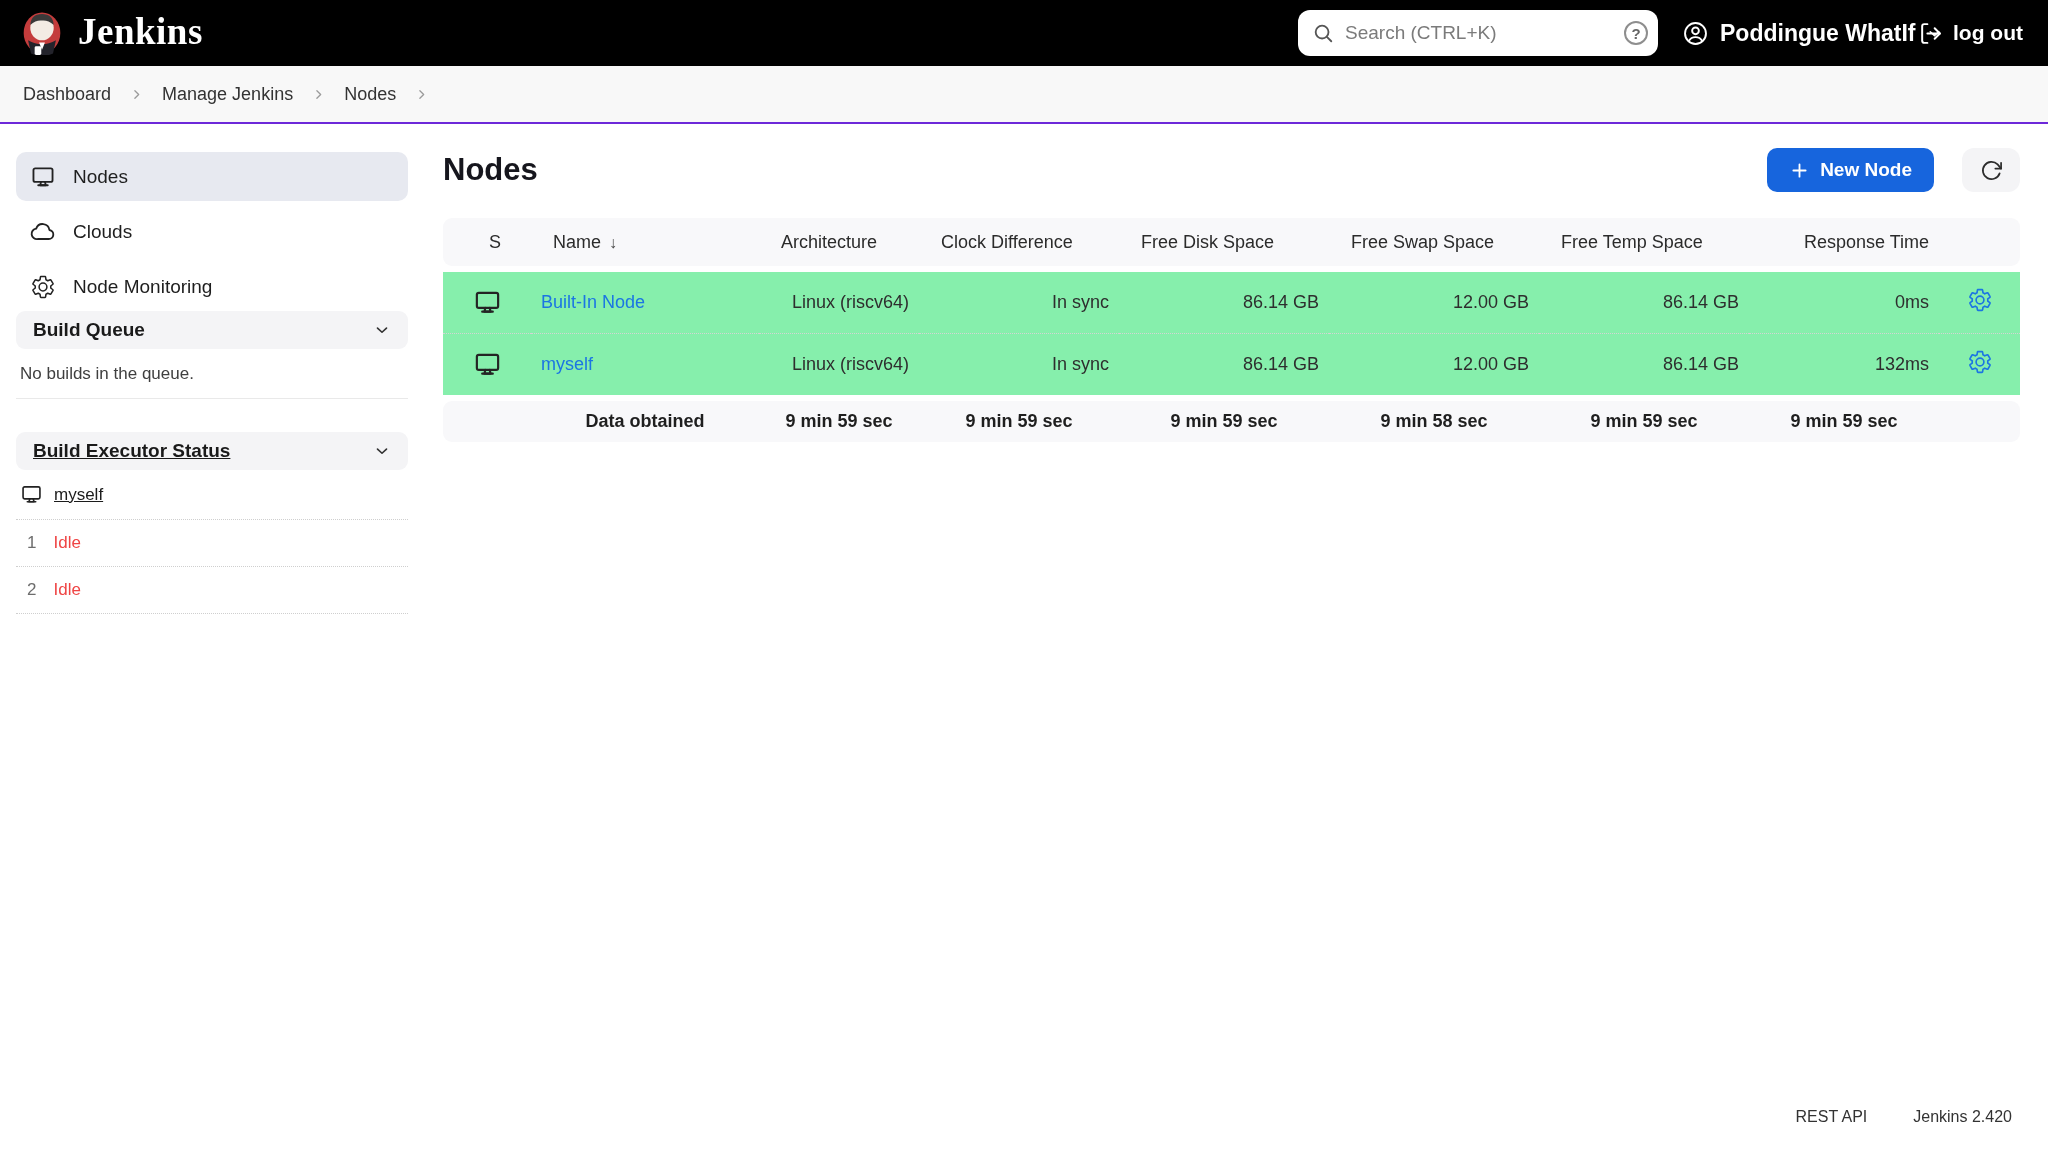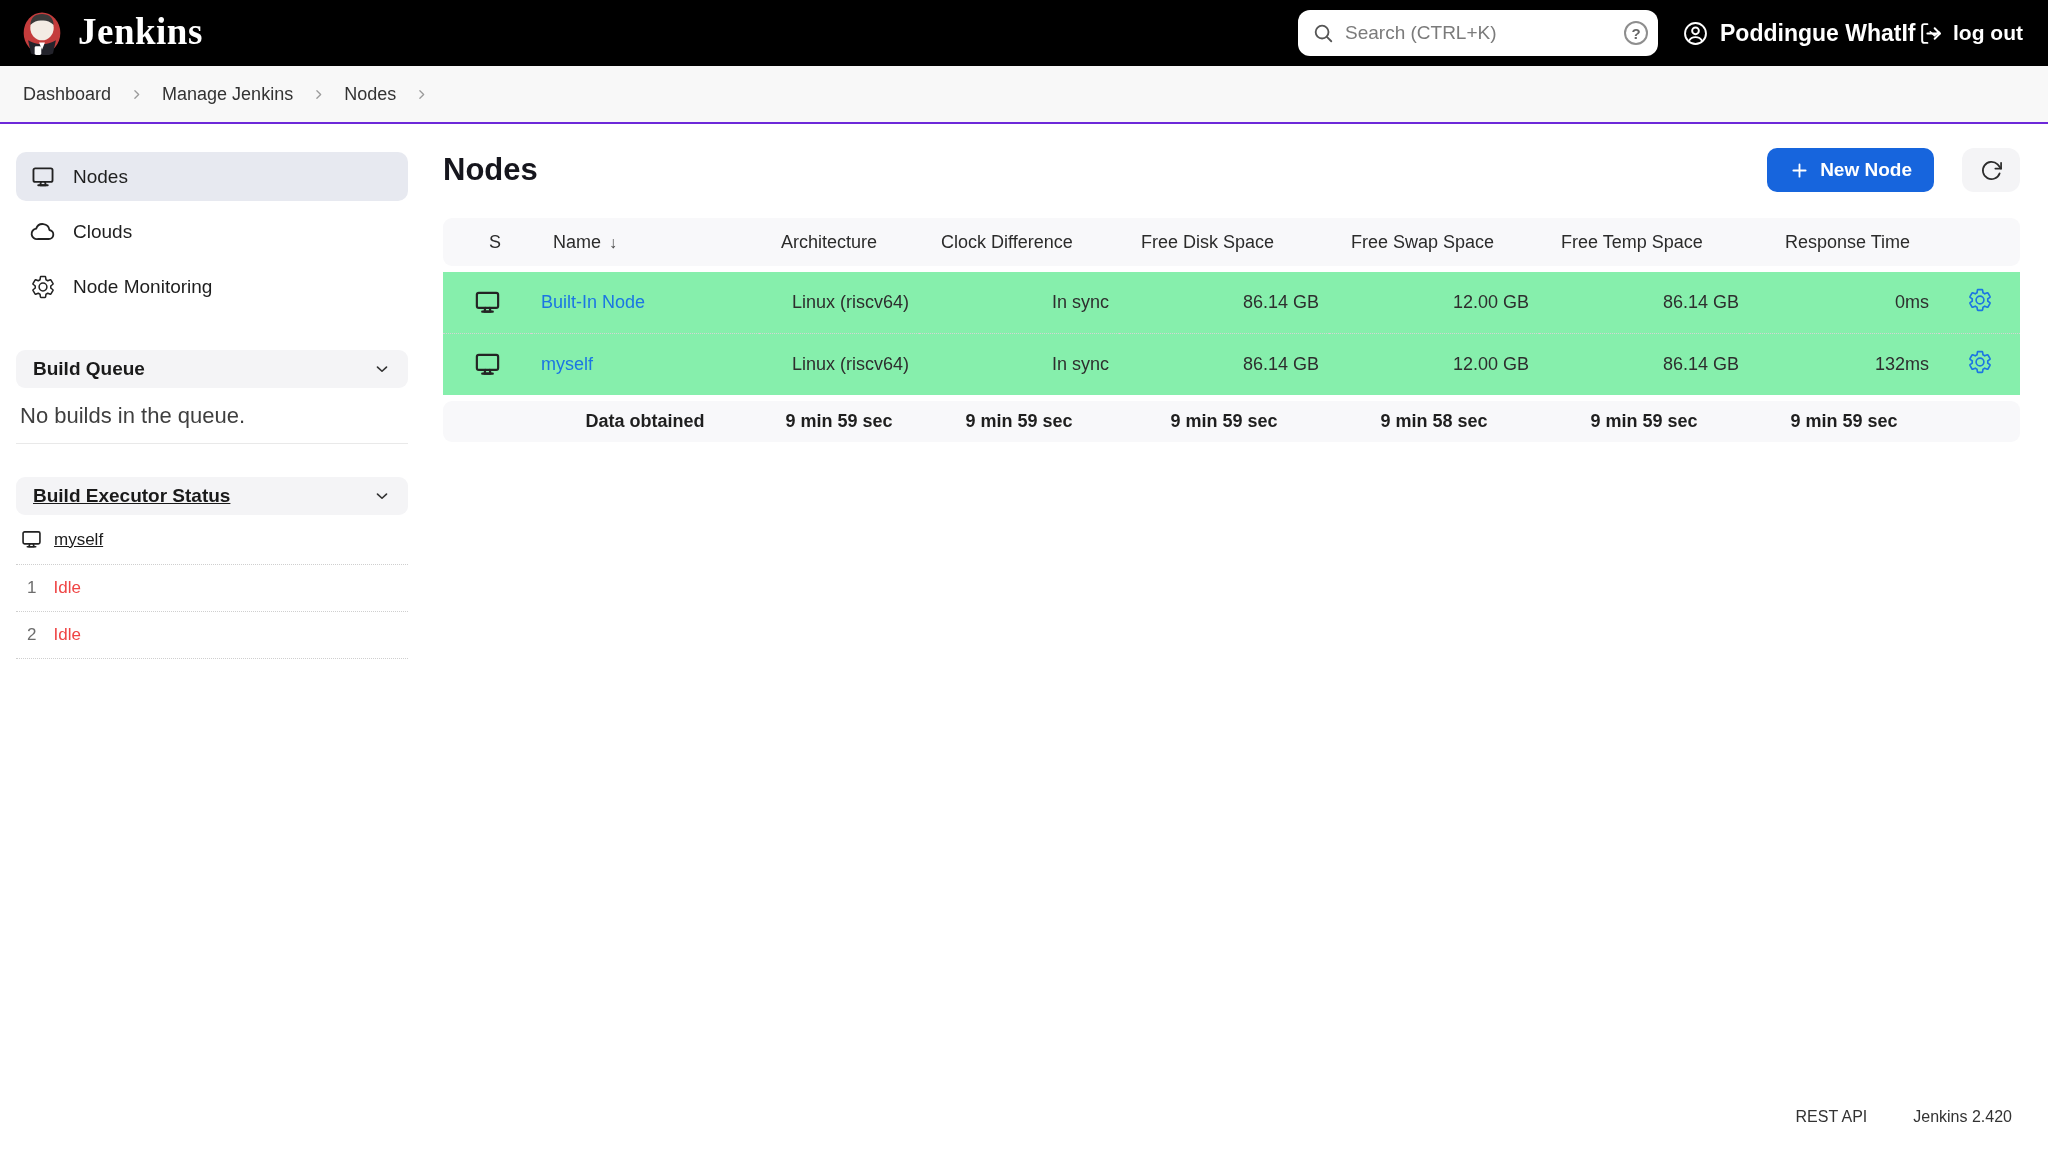--- a/index.html
+++ b/index.html
@@ -25,47 +25,47 @@
   .breadcrumbs { position:absolute; top:66px; left:0; right:0; height:58px; background:#f8f8f8; border-bottom:2px solid #6d28d9; display:flex; align-items:center; padding-left:23px; }
   .crumb { font-size:18px; font-weight:500; color:#333; text-decoration:none; cursor:pointer; }
   .crumb-sep { color:#9b9b9b; margin:0 19px; display:flex; }
 
   
   .sidebar { position:absolute; top:124px; left:0; width:424px; padding:0 16px; }
   .nav { margin-top:28px; display:flex; flex-direction:column; gap:6px; }
   .nav-item { display:flex; align-items:center; gap:17px; height:49px; border-radius:10px; padding:0 14px; font-size:19px; color:#1e1e1e; cursor:pointer; }
   .nav-item.active { background:#e7e9f0; }
   .nav-item svg { color:#222; }
-  .section { margin-top:39px; }
+  .section { }
   .section.second { margin-top:33px; }
   .section-head { height:38px; background:#f4f4f6; border-radius:9px; display:flex; align-items:center; justify-content:space-between; padding:0 17px; cursor:pointer; }
   .section-title { font-size:19px; font-weight:700; color:#1a1a1a; }
   .section-title.link { text-decoration:underline; }
   .section-head svg { color:#333; }
-  .queue-empty { font-size:22px; color:#3f3f3f; padding:15px 4px 14px 4px; border-bottom:1px solid #e9e9e9; }
+  .queue-empty { font-size:17px; color:#3f3f3f; padding:15px 4px 14px 4px; border-bottom:1px solid #e9e9e9; }
   .exec-computer { display:flex; align-items:center; gap:11px; padding:13px 4px; border-bottom:1px dotted #cfcfcf; }
   .exec-computer svg { color:#222; }
   .exec-computer a { font-size:17px; color:#1c1c1c; text-decoration:underline; cursor:pointer; }
   .exec-row { display:flex; gap:17px; padding:13px 4px 13px 11px; border-bottom:1px dotted #cfcfcf; font-size:17px; }
   .exec-num { color:#6d6d6d; }
   .exec-status { color:#ef4444; }
 
   
   .content { position:absolute; left:443px; top:124px; width:1577px; }
   .content-head { display:flex; align-items:center; justify-content:space-between; margin-top:24px; }
   .page-title { font-size:31px; font-weight:700; color:#16161d; }
   .actions { display:flex; align-items:center; gap:28px; }
   .btn-primary { display:flex; align-items:center; gap:10px; background:#1765dd; color:#fff; font-family:"Liberation Sans",sans-serif; font-weight:700; font-size:19px; height:44px; padding:0 22px; border-radius:10px; border:0; cursor:pointer; }
   .btn-refresh { width:58px; height:44px; border-radius:12px; background:#f4f4f6; border:0; display:flex; align-items:center; justify-content:center; color:#2c2c2c; cursor:pointer; }
 
   .nodes-table { margin-top:26px; width:100%; border-collapse:separate; border-spacing:0; font-size:18px; color:#2e2e2e; }
   .nodes-table th { font-weight:400; color:#2b2b2b; text-align:left; white-space:nowrap; background:#f8f8fa; padding:14px 10px 13px 22px; }
   .nodes-table th.sortable { cursor:pointer; }
   .nodes-table th:first-child { padding-left:46px; border-radius:9px 0 0 9px; }
-  .nodes-table th.h-resp { padding-left:36px; }
+  .nodes-table th.h-resp { padding-left:36px;text-align:right; }
   .nodes-table th:last-child { border-radius:0 9px 9px 0; }
   .sort-arrow { color:#4a4a4a; font-size:16px; margin-left:8px; }
   .nodes-table tbody td { padding:15px 10px; background:#86efac; }
   .nodes-table tbody tr.node-row + tr.node-row td { border-top:1px dotted #d4d4d4; }
   td.c-icon { text-align:center; width:88px; }
   td.c-icon svg { vertical-align:middle; color:#242424; }
   td.c-name { padding-left:24px; }
   td.c-name a { color:#1b75e3; font-weight:500; text-decoration:none; cursor:pointer; }
   td.num { text-align:right; padding-right:15px; }
   td.c-gear { text-align:center; }

